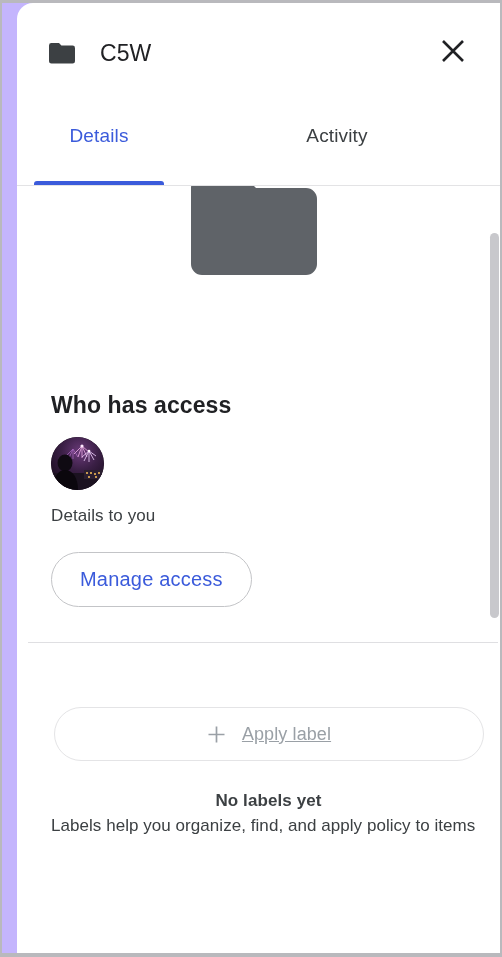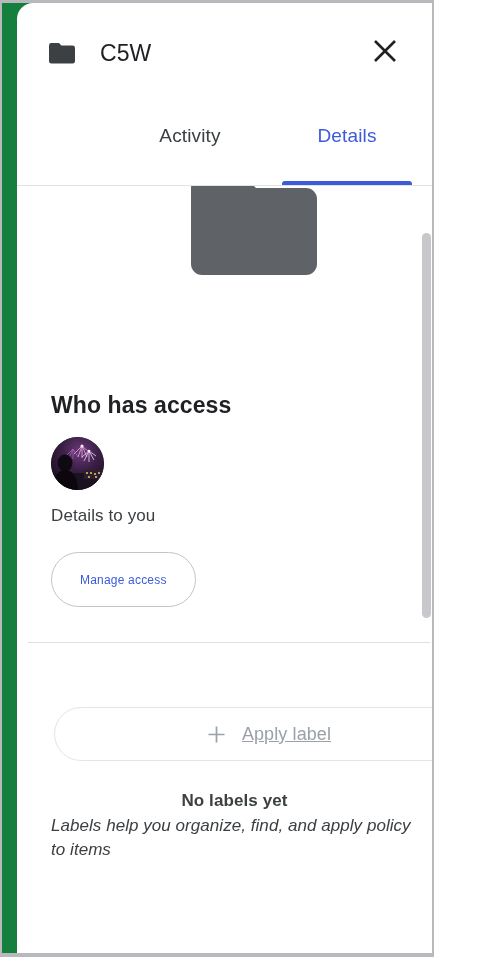--- a/index.html
+++ b/index.html
@@ -9,23 +9,23 @@
     height: 957px;
     overflow: hidden;
     background: #ffffff;
     font-family: "Liberation Sans", sans-serif;
     -webkit-font-smoothing: antialiased;
   }
 
   
   #window-frame {
     position: relative;
-    width: 434px;
+    width: 502px;
     height: 957px;
-    background: #15803d;
+    background: #c4b5fd;
     border-top: 3px solid #b9b9bd;
     border-left: 2px solid #b9b9bd;
     border-right: 2px solid #b9b9bd;
     border-bottom: 4px solid #b9b9bd;
     overflow: hidden;
   }
 
   
   #detail-panel {
     position: absolute;
@@ -179,21 +179,21 @@
     margin-top: 26px;
     display: inline-flex;
     align-items: center;
     justify-content: center;
     height: 55px;
     padding: 0 28px;
     border: 1px solid #c3c4c7;
     border-radius: 28px;
     background: #ffffff;
     color: #3b5bdb;
-    font-size: 12px;
+    font-size: 20px;
     font-weight: 500;
     letter-spacing: 0.2px;
     cursor: pointer;
     font-family: "Liberation Sans", sans-serif;
   }
 
   #section-divider {
     margin: 35px 8px 0 11px;
     height: 1px;
     background: #dfdfe2;
@@ -248,21 +248,20 @@
     letter-spacing: 0.1px;
     text-align: center;
   }
   #no-labels-desc {
     margin-top: 3px;
     font-size: 17px;
     color: #3c4043;
     letter-spacing: 0.05px;
     line-height: 1.42;
     max-width: 425px;
-    font-style: italic;
   }
 
   
   #scrollbar-track {
     position: absolute;
     right: 2px;
     top: 183px;
     width: 14px;
     bottom: 0;
   }
@@ -297,26 +296,26 @@
       <div id="close-button">
         <span>
           <svg width="26" height="26" viewBox="0 0 26 26" xmlns="http://www.w3.org/2000/svg">
             <path d="M3 3 L23 23 M23 3 L3 23" stroke="#202124" stroke-width="2.6" stroke-linecap="butt"></path>
           </svg>
         </span>
       </div>
     </div>
 
     <div id="tabs-bar">
-      <div id="tab-activity" class="tab inactive">
-        <span>Activity</span>
-      </div>
       <div id="tab-details" class="tab active">
         <span>Details</span>
         <span class="tab-indicator"></span>
+      </div>
+      <div id="tab-activity" class="tab inactive">
+        <span>Activity</span>
       </div>
     </div>
     <div id="tabs-divider"></div>
 
     <div id="panel-body">
 
       <div id="preview-area">
         <span id="folder-preview">
           <svg width="126" height="98" viewBox="0 0 126 98" xmlns="http://www.w3.org/2000/svg">
             <path d="M11 0h43l11 11h50a11 11 0 0 1 11 11v65a11 11 0 0 1-11 11H11A11 11 0 0 1 0 87V11A11 11 0 0 1 11 0z" fill="#5f6368"></path>

